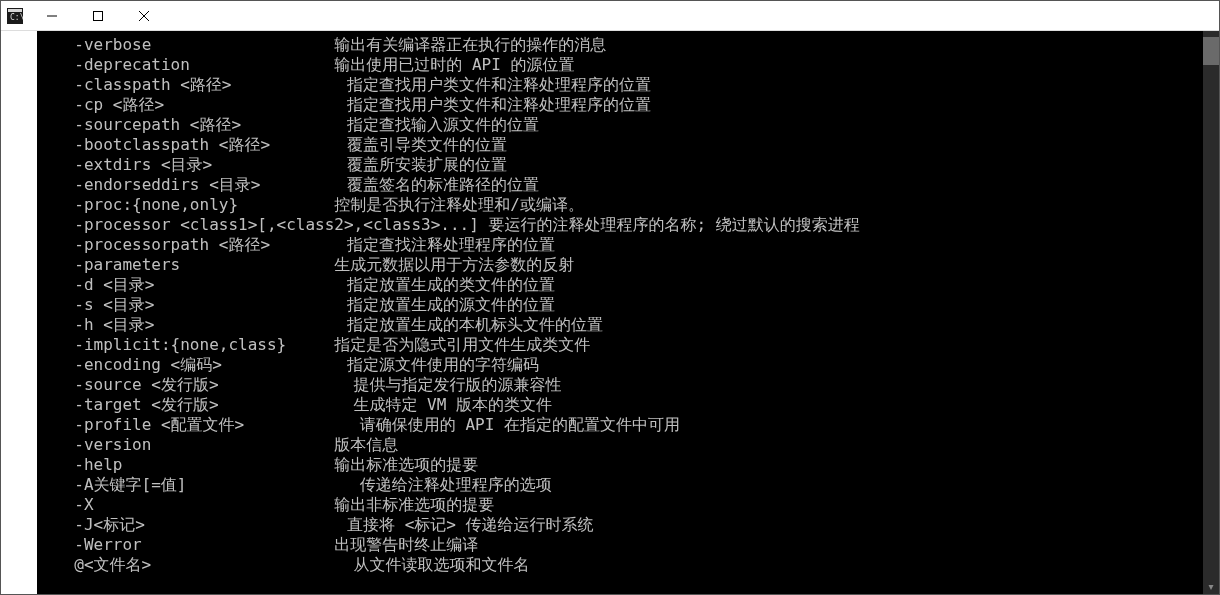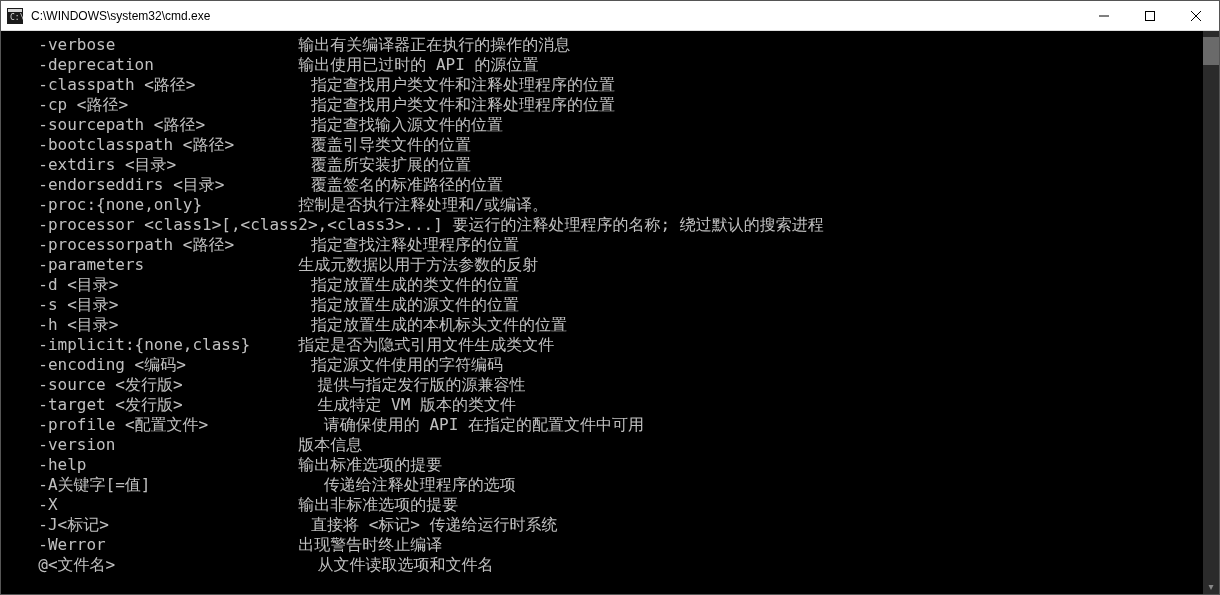--- a/index.html
+++ b/index.html
@@ -53,20 +53,21 @@
       background: transparent;
       border: none;
       cursor: pointer;
     }
     .win-btn svg { width: 10px; height: 10px; }
     .console-area {
       flex: 1;
       background: #000000;
       position: relative;
       overflow: hidden;
+      margin-left: 36px;
     }
     .console-content {
       position: absolute;
       top: 0; left: 0; right: 16px; bottom: 0;
       padding: 4px 0 4px 18px;
       font-family: "NSimSun","SimSun","MS Gothic","Consolas",monospace;
       font-size: 16px;
       line-height: 20px;
       color: #c0c0c0;
       white-space: pre;
@@ -102,21 +103,20 @@
 
 <div class="window">
   <div class="titlebar">
     <span class="titlebar-icon">
       <svg viewBox="0 0 16 16">
         <rect x="0" y="0" width="16" height="16" fill="#1a1a1a"></rect>
         <rect x="1" y="1" width="14" height="3" fill="#d6d6d6"></rect>
         <text x="3" y="12" font-size="8" fill="#d6d6d6" font-family="monospace">C:\</text>
       </svg>
     </span>
-    <div class="titlebar-title">C:\WINDOWS\system32\cmd.exe</div>
     <div class="win-controls">
       <button class="win-btn">
         <svg viewBox="0 0 10 10">
             <line x1="0" y1="5" x2="10" y2="5" stroke="#000" stroke-width="1"></line>
           </svg>
       </button>
       <button class="win-btn">
         <svg viewBox="0 0 10 10">
             <rect x="0.5" y="0.5" width="9" height="9" fill="none" stroke="#000" stroke-width="1"></rect>
           </svg>

